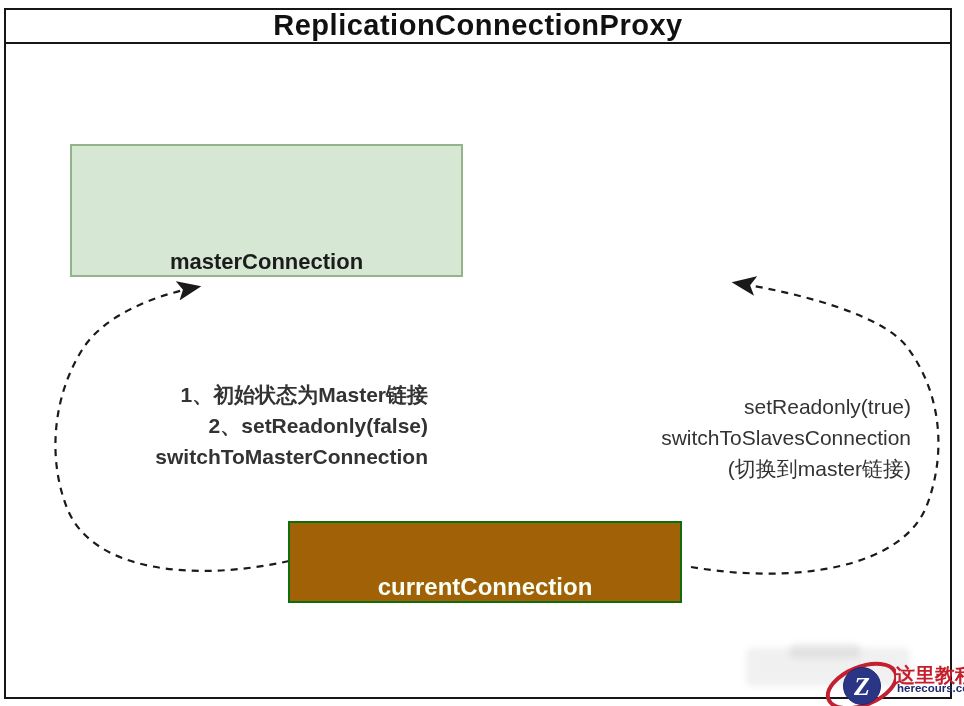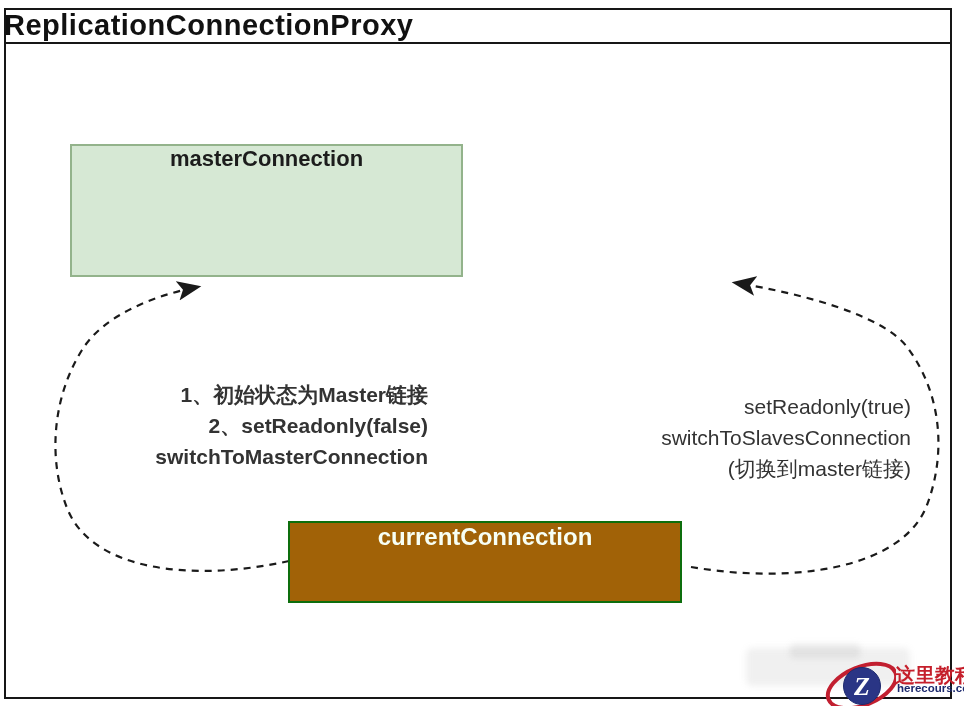--- a/index.html
+++ b/index.html
@@ -9,29 +9,29 @@
   .stage { position: absolute; left: 0; top: 0; width: 964px; height: 706px; }
 
   
   .frame {
     position: absolute; left: 4px; top: 8px; width: 948px; height: 691px;
     border: 2px solid #161616; background: #ffffff;
   }
   .title-band {
     position: absolute; left: 4px; top: 8px; width: 948px; height: 36px;
     border-bottom: 2px solid #161616;
-    display: flex; align-items: center; 
+    display: flex; align-items: center; justify-content: center;
   }
   .title-band .title {
     font-size: 29px; font-weight: bold; color: #111; letter-spacing: 0.5px;
   }
 
   
   .node {
-    position: absolute; display: flex; align-items: flex-start; justify-content: center;
+    position: absolute; display: flex; align-items: flex-end; justify-content: center;
     font-weight: bold; color: #1c1c1c;
   }
   .node-master {
     left: 70px; top: 144px; width: 393px; height: 133px;
     background: #d6e8d4; border: 2px solid #93b38b; font-size: 22px;
   }
   .node-slaves {
     left: 527px; top: 144px; width: 393px; height: 133px;
     background: #fdf0c8; border: 2px solid #d9ba69; font-size: 22px;
   }

